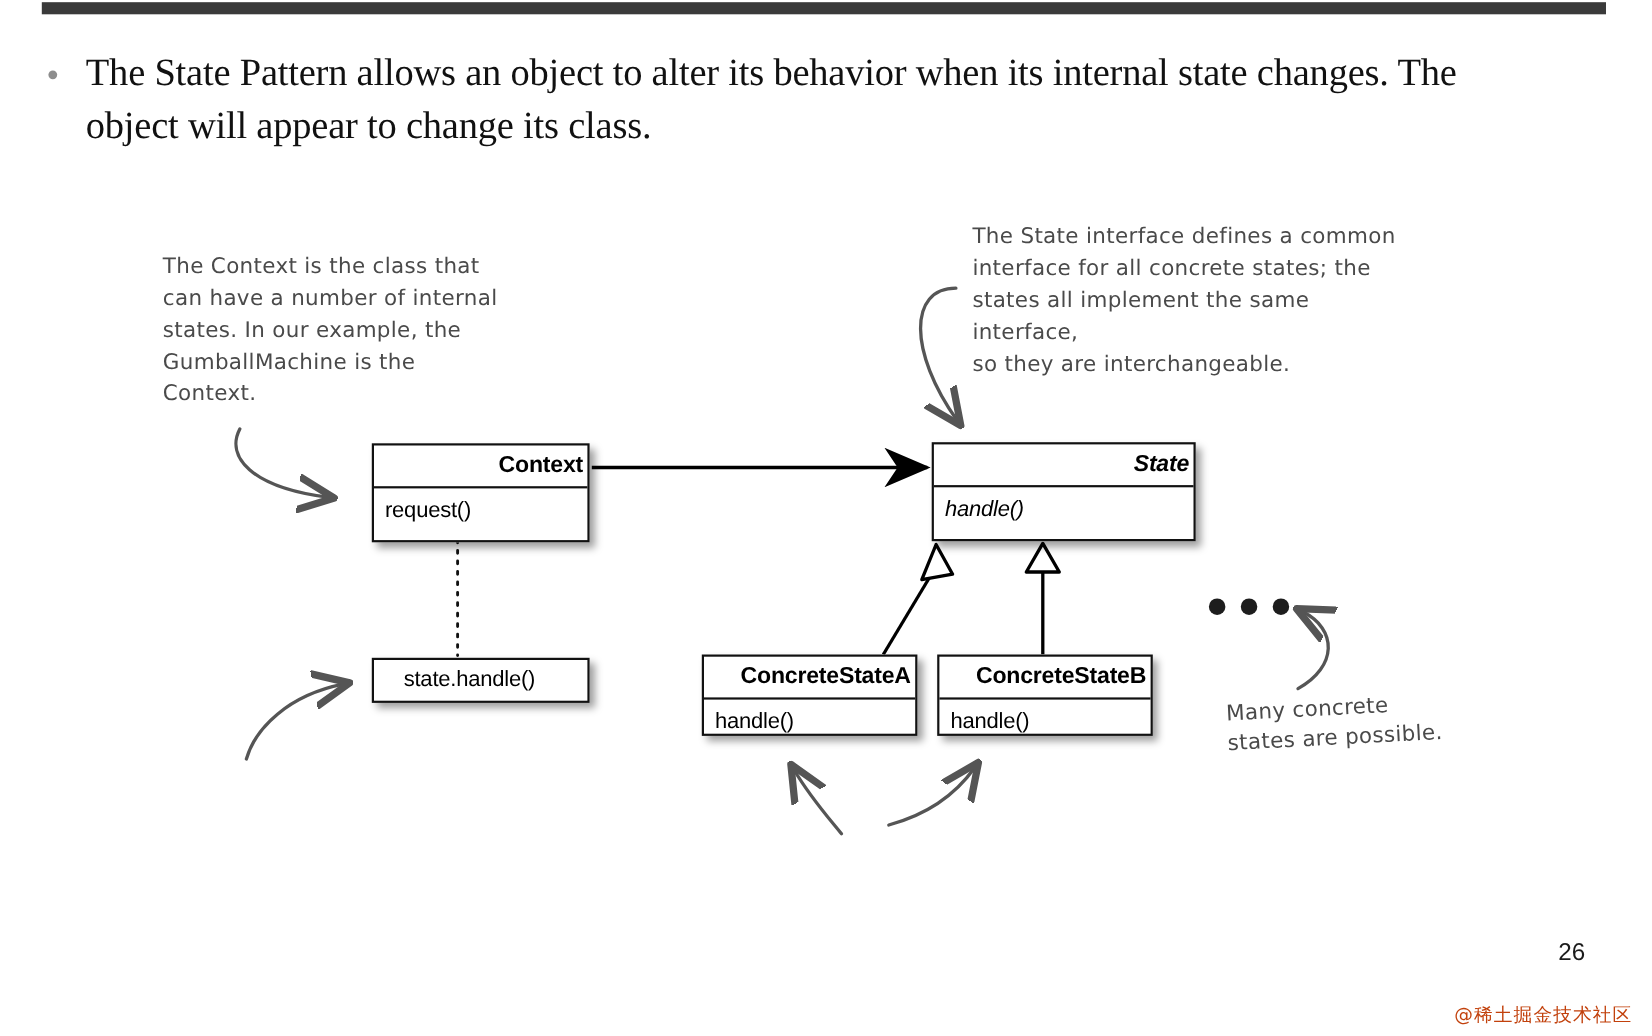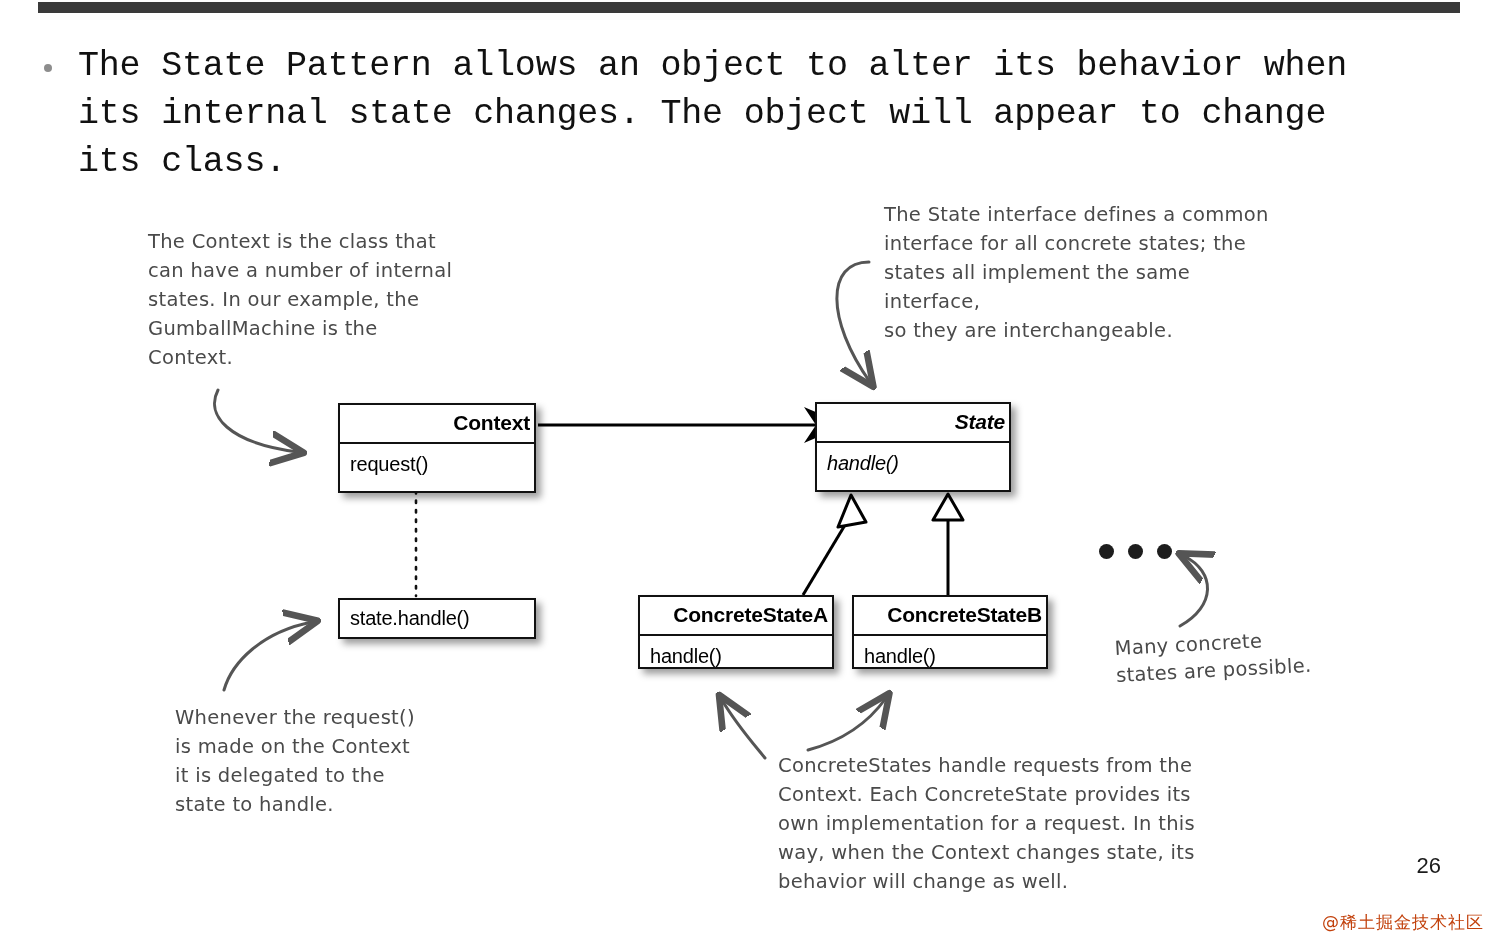--- a/index.html
+++ b/index.html
@@ -31,21 +31,21 @@
     align-items: flex-start;
   }
   #bullet-dot {
     flex: 0 0 auto;
     width: 8px; height: 8px;
     border-radius: 50%;
     background: #8d8d8d;
     margin: 22px 26px 0 0;
   }
   #bullet-text {
-    font-family: Liberation Mono, monospace;
+    font-family: Liberation Serif, serif;
     font-size: 35px;
     line-height: 48px;
     letter-spacing: -0.2px;
     color: #111111;
     font-weight: 400;
   }
 
   
   #diagram {
     position: absolute;
@@ -77,34 +77,34 @@
   .uml-title.abstract { font-style: italic; }
   .uml-body {
     padding: 9px 10px 10px 10px;
     font-size: 20px;
     color: #000;
     letter-spacing: -0.2px;
   }
   .uml-body.abstract { font-style: italic; }
 
   #box-context   { left: 338px; top: 403px; width: 198px; height: 90px; }
-  #box-state     { left: 815px; top: 402px; width: 196px; height: 90px; }
+  #box-state     { left: 847px; top: 402px; width: 240px; height: 90px; }
   #box-csa       { left: 638px; top: 595px; width: 196px; height: 74px; }
   #box-csb       { left: 852px; top: 595px; width: 196px; height: 74px; }
 
   
   #box-statehandle {
     position: absolute;
     left: 338px; top: 598px; width: 198px; height: 41px;
     background: #ffffff;
     border: 2px solid #111111;
     box-shadow: 5px 5px 7px rgba(0,0,0,0.38);
     display: flex; align-items: center;
   }
-  #box-statehandle .uml-body { padding: 0 10px; }
+  #box-statehandle .uml-body { padding: 0 27px; }
 
   
   .note {
     position: absolute;
     font-family: "DejaVu Sans", sans-serif;
     color: #4a4a4a;
     font-size: 19.5px;
     line-height: 29px;
     letter-spacing: 0.3px;
     white-space: pre-line;
@@ -240,27 +240,18 @@
   </div>
 
   <div class="note" id="note-context">The Context is the class that
 can have a number of internal
 states.  In our example, the
 GumballMachine is the Context.</div>
   <div class="note" id="note-state">The State interface defines a common
 interface for all concrete states;  the
 states all implement the same interface,
 so they are interchangeable.</div>
-  <div class="note" id="note-whenever">Whenever the request()
-is made on the Context
-it is delegated to the
-state to handle.</div>
-  <div class="note" id="note-concrete">ConcreteStates handle requests from the
-Context. Each ConcreteState provides its
-own implementation for a request.  In this
-way, when the Context changes state, its
-behavior will change as well.</div>
   <div class="note" id="note-many">Many concrete
 states are possible.</div>
 </div>
 
 <div id="page-number">26</div>
 <div id="watermark">@稀土掘金技术社区</div>
 
 </body></html>

